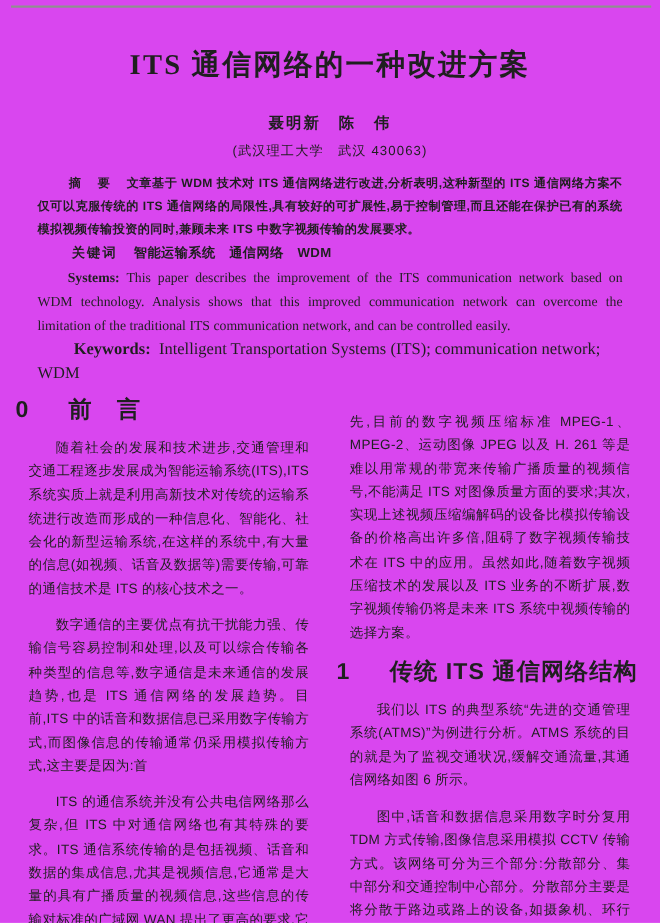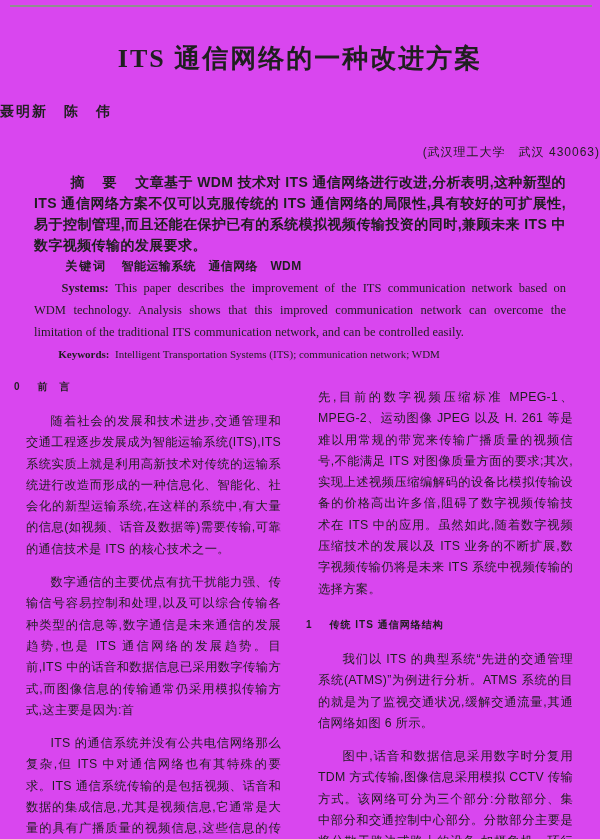--- a/index.html
+++ b/index.html
@@ -23,35 +23,35 @@
   .title {
     margin:42px 0 0 0;
     text-align:center;
     font-family:"Liberation Serif","DejaVu Serif",serif;
     font-size:26px; font-weight:600;
     letter-spacing:2px;
     line-height:34px;
   }
   .authors {
     margin-top:26px;
-    text-align:left;
+    text-align:center;
     font-size:14px; font-weight:600;
     letter-spacing:2px;
     line-height:18px;
   }
   .affil {
-    margin-top:24px;
-    text-align:right;
+    margin-top:9px;
+    text-align:center;
     font-size:12px;
     letter-spacing:1px;
     line-height:16px;
   }
   .abs-cn {
     margin:12px 34px 0 34px;
-    font-size:14px; font-weight:600;
+    font-size:11px; font-weight:600;
     line-height:21px;
     text-align:justify;
     text-indent:2.6em;
     letter-spacing:0.4px;
   }
   .abs-cn b, .kw-cn b { margin-right:1.2em; letter-spacing:2px; }
   .kw-cn {
     margin:0 34px;
     font-size:12px; font-weight:600;
     line-height:21px;
@@ -62,41 +62,41 @@
     margin:0 34px;
     font-family:"Liberation Serif","DejaVu Serif",serif;
     font-size:12.5px;
     line-height:22px;
     text-align:justify;
     text-indent:2.2em;
   }
   .kw-en {
     margin:0 34px;
     font-family:"Liberation Serif","DejaVu Serif",serif;
-    font-size:11px;
+    font-size:15px;
     line-height:22px;
     text-indent:2.2em;
   }
   .abs-en b, .kw-en b { margin-right:0.5em; }
   .cols {
     display:flex;
     gap:13px;
     margin:10px 14px 0 14px;
   }
   .col {
     width:279px;
     font-size:12.3px;
     line-height:21.3px;
     text-align:justify;
     letter-spacing:0.3px;
   }
   .col p { margin:12px; text-indent:2em; }
   .col p.noindent { text-indent:0; }
   .sec-head {
-    font-size:10px; font-weight:700;
+    font-size:21px; font-weight:700;
     letter-spacing:1px;
     line-height:24px;
     margin:0 0 8px 0;
     text-align:left;
   }
   .sec-head.mid { margin-top:13px; }
   .sec-head .num { display:inline-block; margin-right:1.7em; }
 </style>
 </head>
 <body>

